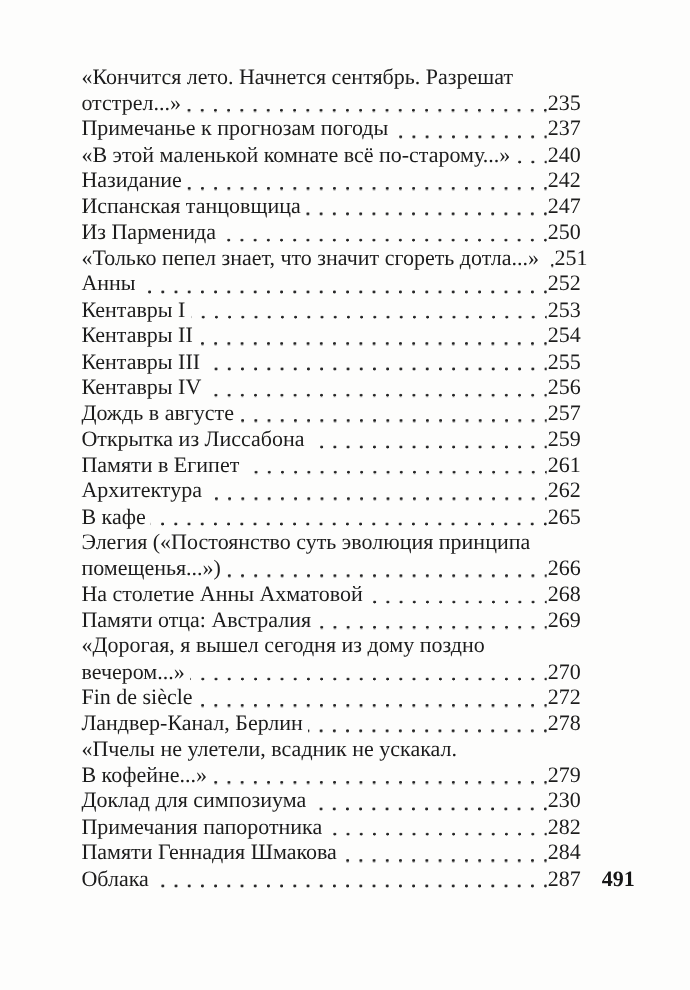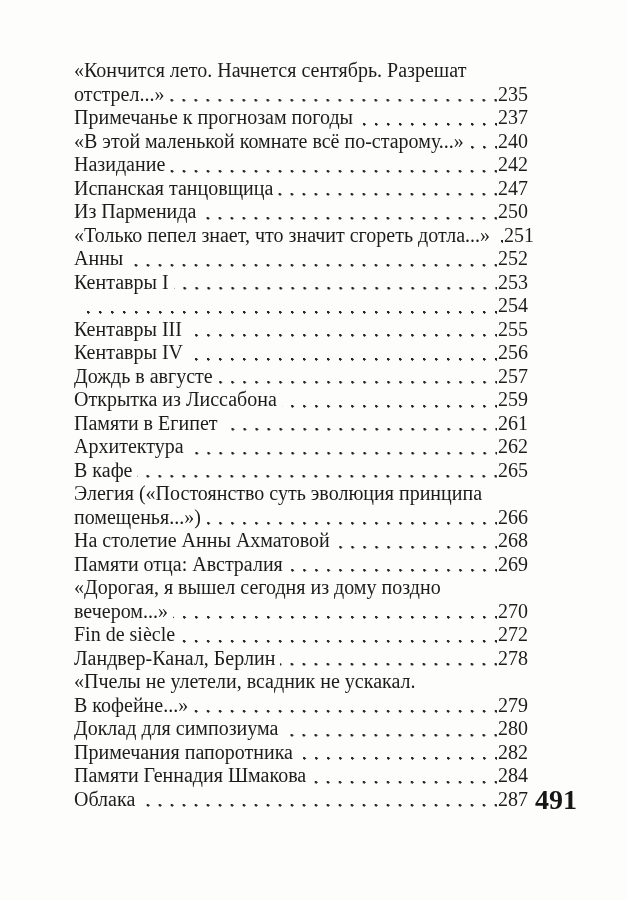--- a/index.html
+++ b/index.html
@@ -53,21 +53,21 @@
     background-position: right 2px bottom 4px;
   }
   .num {
     white-space: nowrap;
     flex: 0 0 auto;
   }
   .folio {
     position: absolute;
     top: 788px;
     right: 50px;
-    font-size: 28px;
+    font-size: 20px;
     line-height: 23.5px;
     font-weight: bold;
     color: #161616;
   }
 </style>
 </head>
 <body>
 
 <div class="page">
   <div class="toc" id="toc">
@@ -139,20 +139,21 @@
   <div class="entry">
     <div class="line">
       <span class="title">Кентавры I</span>
       <span class="leader"></span>
       <span class="num">253</span>
     </div>
   </div>
 
   <div class="entry">
     <div class="line">
+      <span class="title">Кентавры II</span>
       <span class="leader"></span>
       <span class="num">254</span>
     </div>
   </div>
 
   <div class="entry">
     <div class="line">
       <span class="title">Кентавры III</span>
       <span class="leader"></span>
       <span class="num">255</span>
@@ -263,21 +264,21 @@
       <span class="title">В кофейне...»</span>
       <span class="leader"></span>
       <span class="num">279</span>
     </div>
   </div>
 
   <div class="entry">
     <div class="line">
       <span class="title">Доклад для симпозиума</span>
       <span class="leader"></span>
-      <span class="num">280</span>
+      <span class="num">230</span>
     </div>
   </div>
 
   <div class="entry">
     <div class="line">
       <span class="title">Примечания папоротника</span>
       <span class="leader"></span>
       <span class="num">282</span>
     </div>
   </div>

